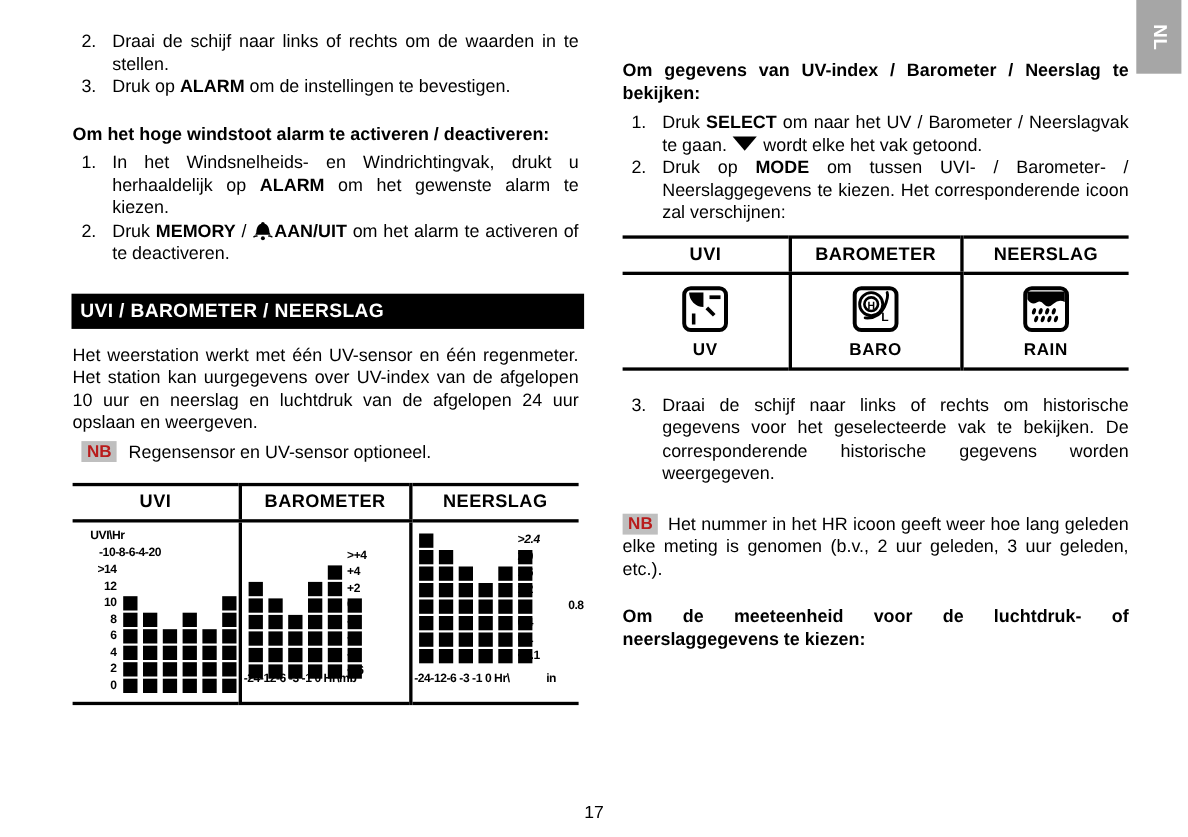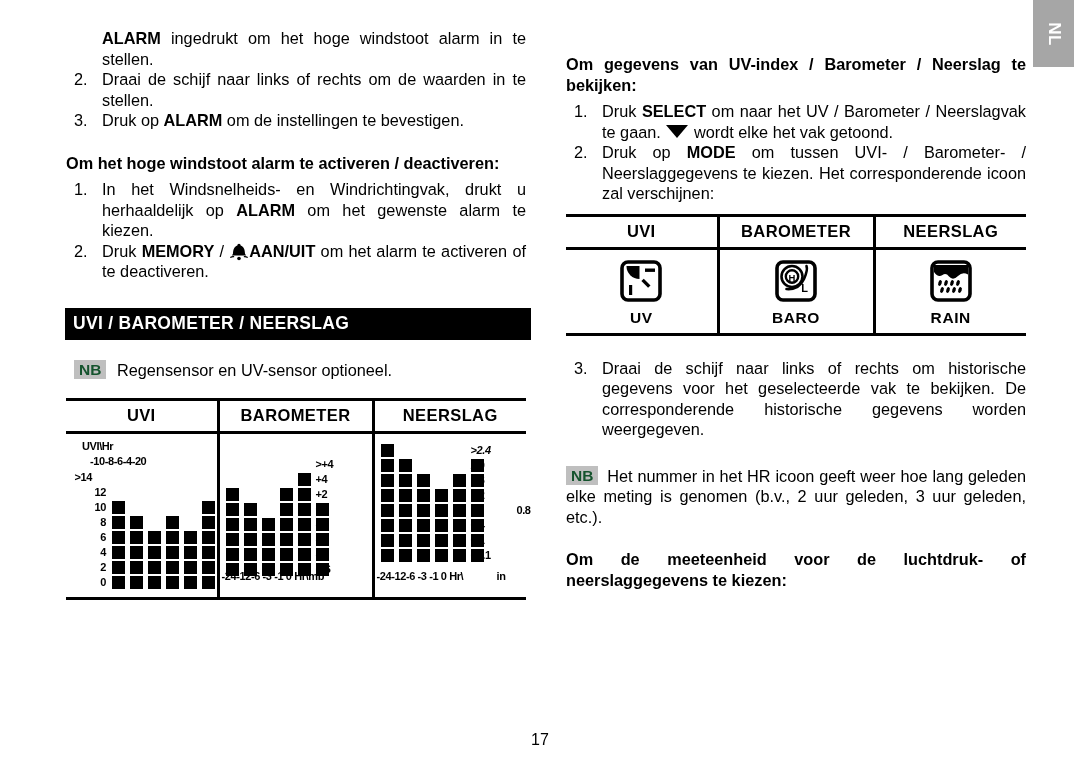--- a/index.html
+++ b/index.html
@@ -100,21 +100,21 @@
     letter-spacing: 0.3px;
     padding: 5px 8px 6px 8px;
     width: 466px;
     margin-left: -1px;
   }
 
   
   .nb {
     display: inline-block;
     background: #bfbfbf;
-    color: #14532d;
+    color: #b91c1c;
     font-weight: bold;
     font-size: 15.5px;
     padding: 1px 5px 1px 5px;
     line-height: 17px;
     vertical-align: 1px;
   }
 
   
   .bell-icon { display:inline-block; width:20px; height:18px; vertical-align:-4px; }
   .tri-icon  { display:inline-block; width:24px; height:15px; vertical-align:-1px; }
@@ -204,23 +204,20 @@
 <body>
 
 <div class="page">
 
   <div class="lang-tab">
     <span>NL</span>
   </div>
 
   <div class="col col-left">
 
-    <div class="para cont">
-      <span class="b">ALARM</span><span> ingedrukt om het hoge windstoot alarm in te stellen.</span>
-    </div>
 
     <div class="para para-hang">
       <span class="num">2.</span>
       <span>Draai de schijf naar links of rechts om de waarden in te stellen.</span>
     </div>
 
     <div class="para para-hang">
       <span class="num">3.</span>
       <span>Druk op </span><span class="b">ALARM</span><span> om de instellingen te bevestigen.</span>
     </div>
@@ -245,20 +242,21 @@
             <path d="M22 17.5 Q20.5 16.3 18.6 16.6" stroke="#000" stroke-width="1.6" fill="none" stroke-linecap="round"></path>
           </svg></span><span class="b">AAN/UIT</span><span> om het alarm te activeren of te deactiveren.</span>
     </div>
 
     <div class="sp26"></div>
 
     <div class="banner">UVI / BAROMETER / NEERSLAG</div>
 
     <div class="sp14"></div>
 
+    <div class="para">Het weerstation werkt met één UV-sensor en één regenmeter. Het station kan uurgegevens over UV-index van de afgelopen 10 uur en neerslag en luchtdruk van de afgelopen 24 uur opslaan en weergeven.</div>
 
     <div class="sp6"></div>
 
     <div class="para" style="padding-left:8px;">
       <span class="nb">NB</span>
       <span style="margin-left:6px;">Regensensor en UV-sensor optioneel.</span>
     </div>
 
     <div class="sp18"></div>
 
@@ -271,21 +269,21 @@
         </tr>
       </thead>
       <tbody>
         <tr>
 
           <td>
             <div class="lcd-wrap">
               <div class="corner-lbl" id="uvi-corner" style="left:14px; top:2px;">UVI\Hr</div>
               <div id="uvi-xlabels" class="collbl" style="left:22px; top:17px;">-10-8-6-4-20</div>
               <div id="uvi-ylabels" style="left: 0px; top: 33px; position: absolute; width: 42px;">
-                  <div class="rowlbl" style="position: absolute; top: 0px; height: 13px; line-height: 13px; right: 18px; text-align: right;">&gt;14</div>
+                  <div class="rowlbl" style="position: absolute; top: 0px; height: 13px; line-height: 13px; right: 4px; text-align: right;">&gt;14</div>
                   <div class="rowlbl" style="position: absolute; top: 15px; height: 13px; line-height: 13px; right: 4px; text-align: right;">12</div>
                   <div class="rowlbl" style="position: absolute; top: 30px; height: 13px; line-height: 13px; right: 4px; text-align: right;">10</div>
                   <div class="rowlbl" style="position: absolute; top: 45px; height: 13px; line-height: 13px; right: 4px; text-align: right;">8</div>
                   <div class="rowlbl" style="position: absolute; top: 60px; height: 13px; line-height: 13px; right: 4px; text-align: right;">6</div>
                   <div class="rowlbl" style="position: absolute; top: 75px; height: 13px; line-height: 13px; right: 4px; text-align: right;">4</div>
                   <div class="rowlbl" style="position: absolute; top: 90px; height: 13px; line-height: 13px; right: 4px; text-align: right;">2</div>
                   <div class="rowlbl" style="position: absolute; top: 105px; height: 13px; line-height: 13px; right: 4px; text-align: right;">0</div>
                 </div>
               <div id="uvi-grid" class="grid" style="left: 44px; top: 33px; display: grid; grid-template-columns: repeat(6, 13px); grid-template-rows: repeat(8, 13px); gap: 2px 5px; grid-auto-flow: row;">
                   <div class="cellbox"></div>

